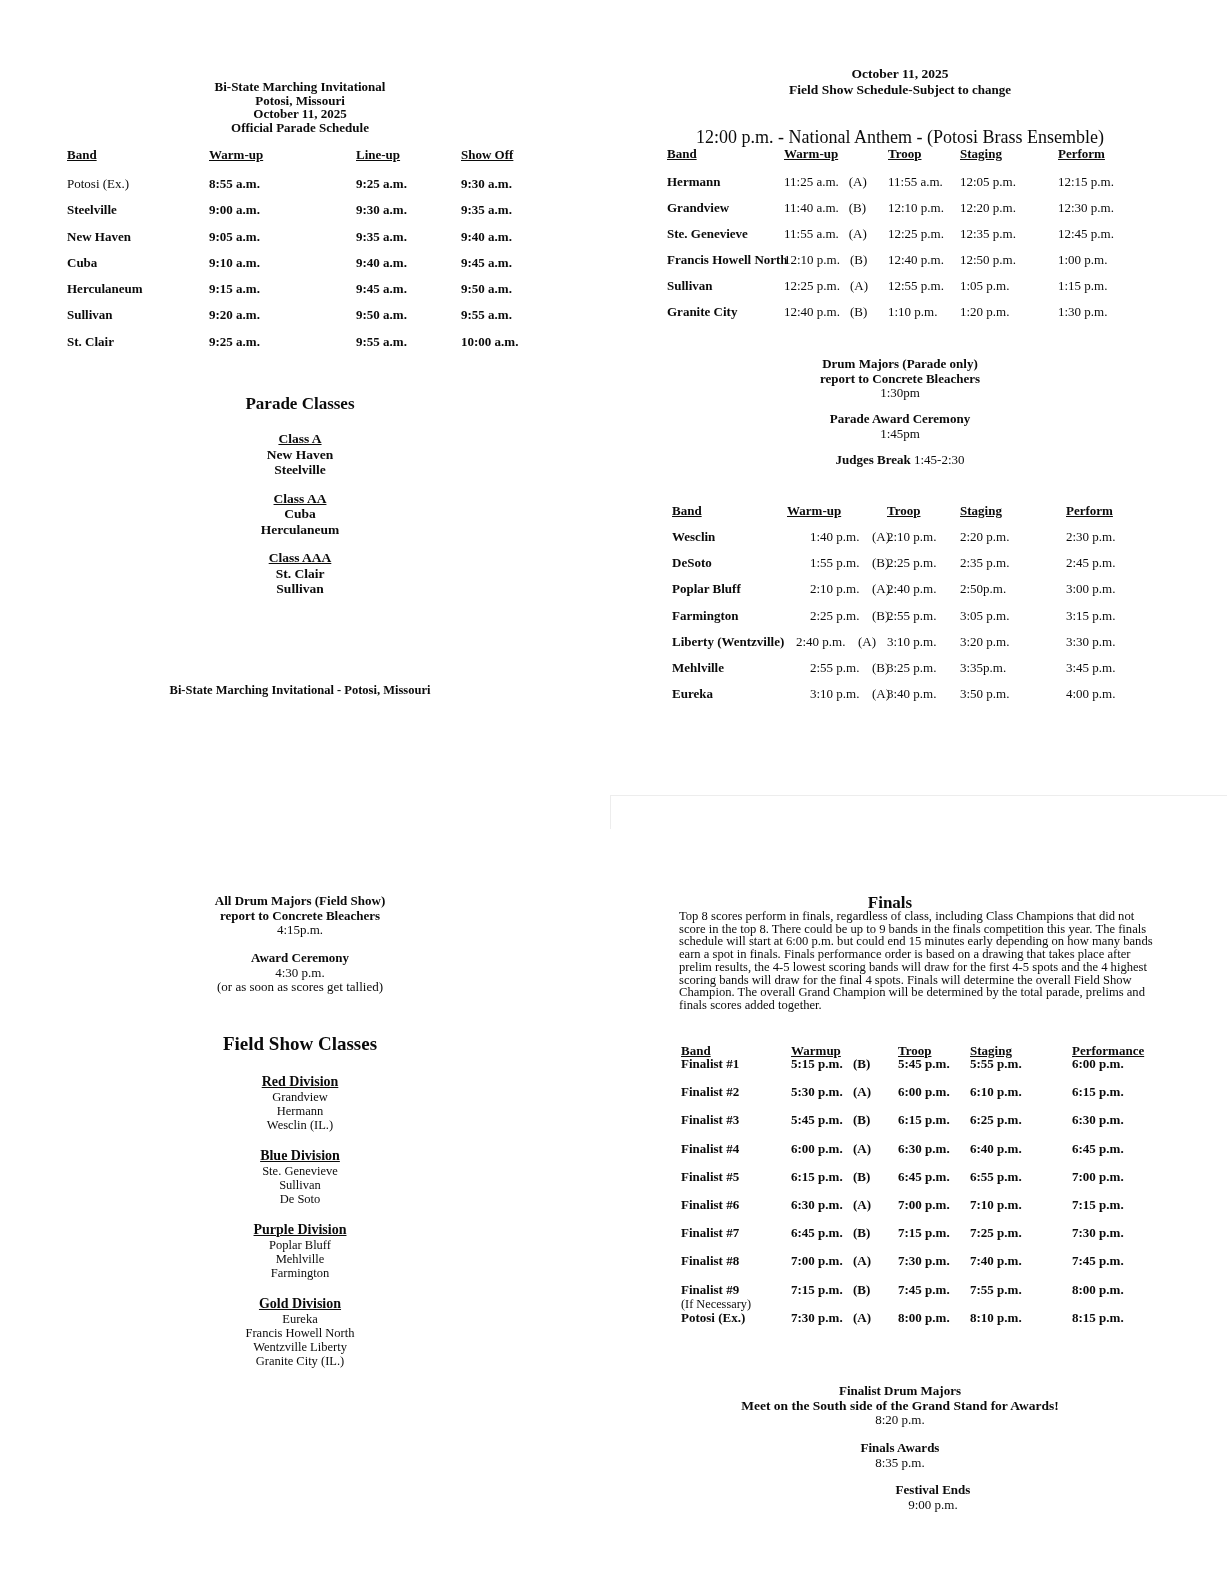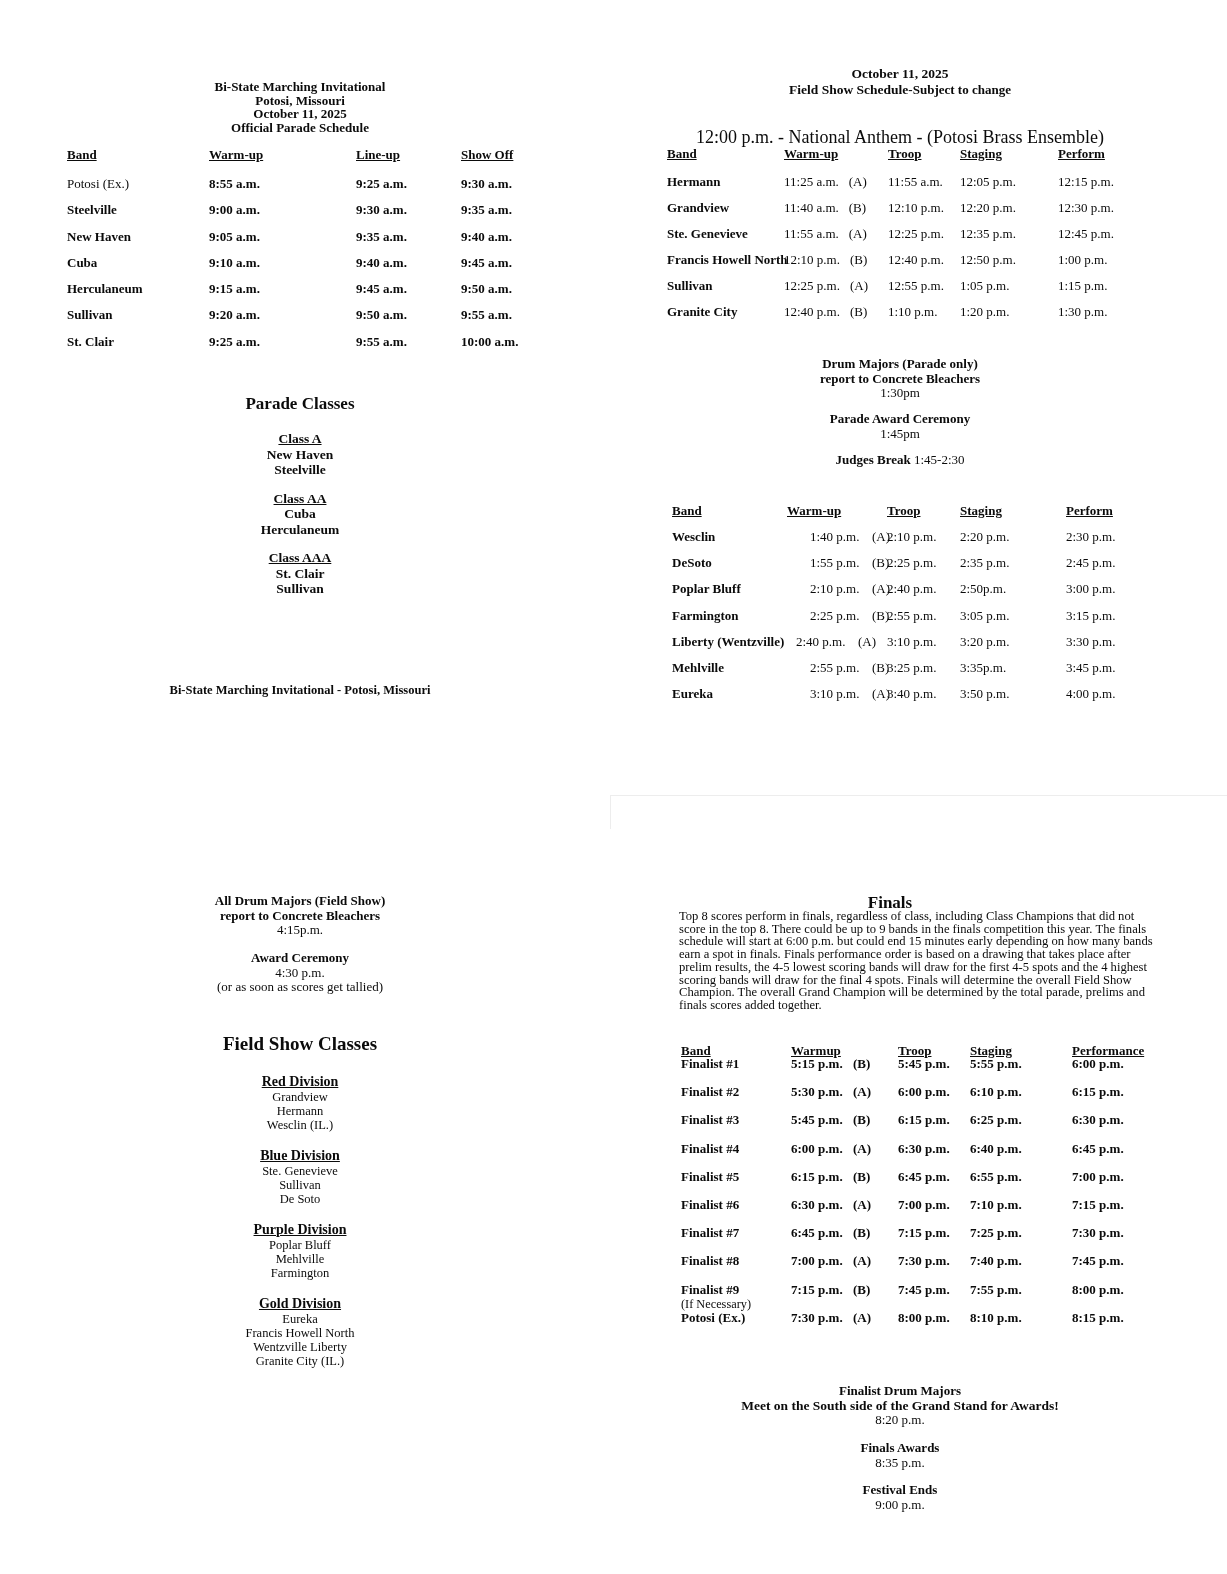--- a/index.html
+++ b/index.html
@@ -72,21 +72,21 @@
   .right-head .small{font-size:13px;font-weight:bold}
   .anthem{margin-top:33px;font-size:18px;font-weight:normal}
   .dm-parade{left:630px;top:357px;width:540px}
   .parade-award{left:630px;top:412px;width:540px}
   .judges{left:630px;top:452px;width:540px;font-size:13px}
   .finals-head{left:610px;top:893px;width:560px;font-size:17px;font-weight:bold}
   .finals-par{left:679px;top:910px;width:481px;font-size:12.6px;line-height:12.7px;text-align:left}
   .fdm{left:630px;top:1384px;width:540px}
   .fdm .line2{font-size:13.5px}
   .fawards{left:630px;top:1441px;width:540px}
-  .fends{left:630px;top:1483px;width:540px}
+  .fends{left:663px;top:1483px;width:540px}
 
   
   .artifact-h{left:610px;top:795px;width:617px;height:1px;background:#ededed}
   .artifact-v{left:610px;top:795px;width:1px;height:34px;background:#ededed}
 </style>
 </head>
 <body>
 
 <div class="abs doc-title center pre">Bi-State Marching Invitational
 Potosi, Missouri

